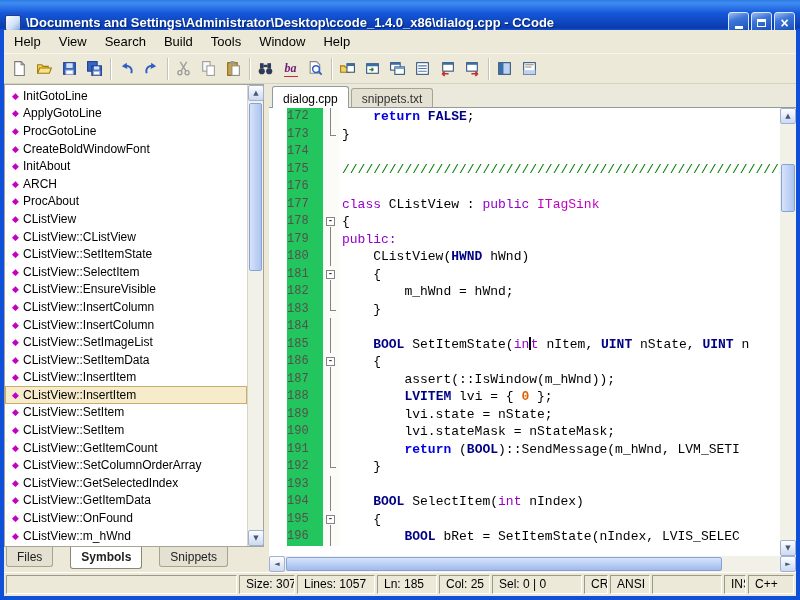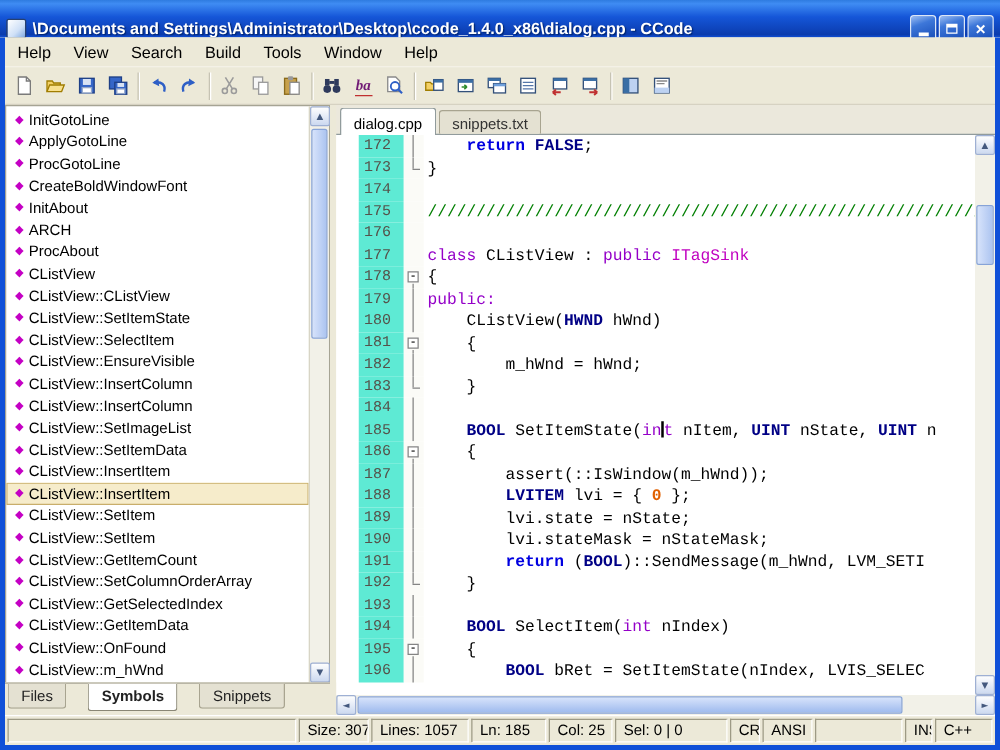--- a/index.html
+++ b/index.html
@@ -65,21 +65,21 @@
   .edit-tabs { flex:0 0 24px; display:flex; align-items:flex-end; background:#EBE8DC; padding-left:3px;
     border-bottom:1px solid #919B9C; }
   .etab { font-size:12px; padding:3px 10px; border:1px solid #A8A490; border-bottom:none; background:#E4E1D2;
     border-radius:3px 3px 0 0; margin-right:2px; color:#333; height:19px; }
   .etab.active { background:#FFFFFF; color:#000; height:22px; border-color:#919B9C; margin-bottom:-1px; padding-top:5px; }
 
   .edit-body { flex:1; display:flex; min-height:0; }
   .code { flex:1; background:#fff; overflow:hidden; font-family:"Liberation Mono", monospace; font-size:13px; }
   .cline { display:flex; height:17.5px; line-height:17.5px; white-space:pre; }
   .ln-blank { width:18px; flex:0 0 18px; background:#fff; }
-  .ln-num { width:36px; flex:0 0 36px; text-align:center; padding-right:6px; background:#5eead4; color:#55524A;
+  .ln-num { width:36px; flex:0 0 36px; text-align:left; padding-right:6px; background:#22c55e; color:#55524A;
     font-size:12px; }
   .fold { width:16px; flex:0 0 16px; position:relative; background:#FBFBF7; }
   .fl { position:absolute; background:#848484; }
   .fl-full { left:7px; top:0; bottom:0; width:1px; }
   .fl-half { left:7px; top:0; height:9px; width:1px; }
   .fl-h { left:7px; top:9px; width:6px; height:1px; }
   .fl-below { left:7px; top:14px; bottom:0; width:1px; }
   .fbox { position:absolute; left:3px; top:4px; width:9px; height:9px; border:1px solid #848484; background:#fff;
     font:bold 9px/7px "Liberation Mono", monospace; text-align:center; color:#333; }
   .ctext { flex:1; overflow:hidden; padding-left:3px; color:#000; }

